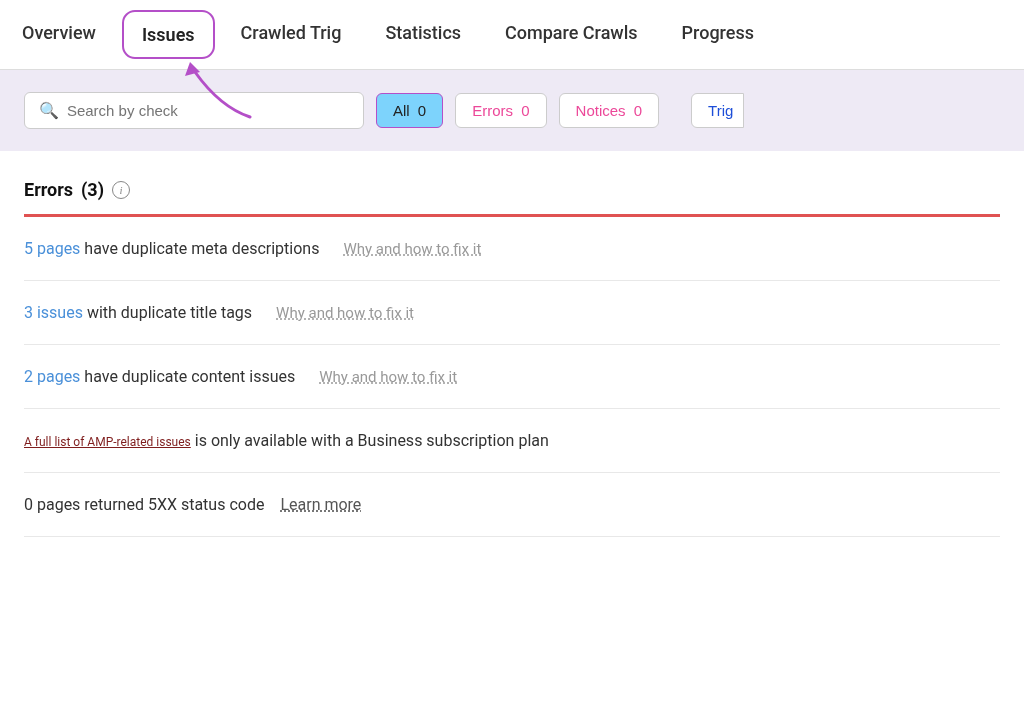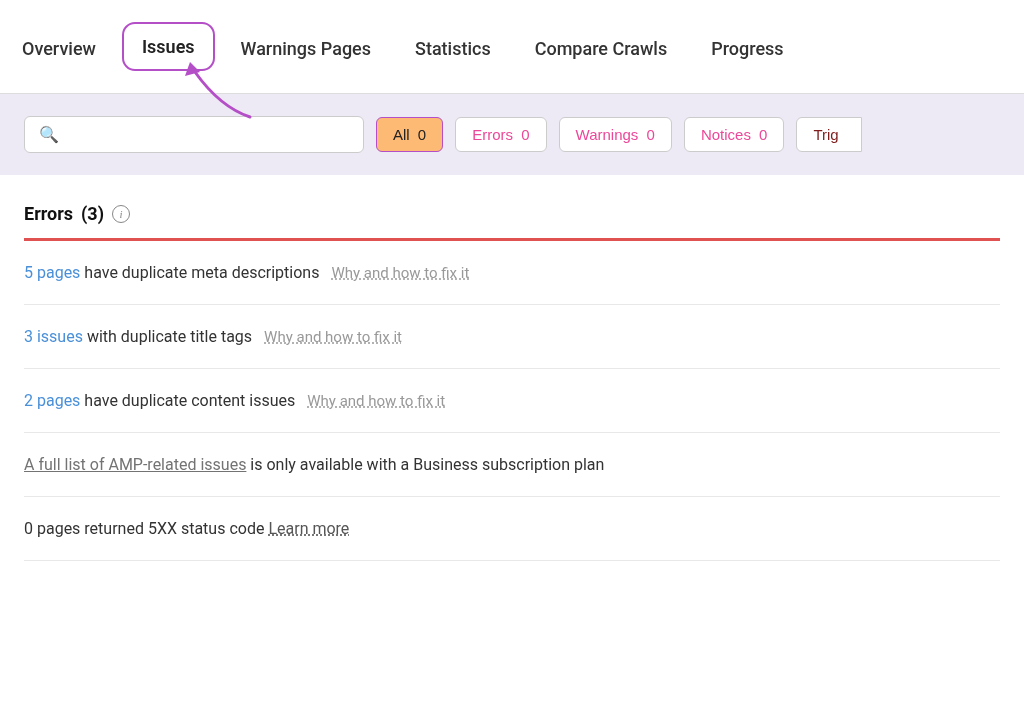--- a/index.html
+++ b/index.html
@@ -8,24 +8,24 @@
       background: #fff;
       color: #222;
       width: 1024px;
       min-height: 712px;
       overflow-x: hidden;
     }
 
     
     .nav-bar {
       display: flex;
-      align-items: flex-end;
+      align-items: flex-start;
       border-bottom: 1px solid #ddd;
       background: #fff;
-      padding: 16px 0;
+      padding: 4px 0;
       position: relative;
     }
     .nav-item {
       padding: 18px 22px;
       font-size: 18px;
       font-weight: 500;
       color: #333;
       cursor: pointer;
       white-space: nowrap;
     }
@@ -88,39 +88,39 @@
       padding: 8px 16px;
       border-radius: 6px;
       border: 1px solid #ccc;
       font-size: 15px;
       cursor: pointer;
       background: #fff;
       color: #ec4899;
       white-space: nowrap;
     }
     .filter-btn.selected {
-      background: #fdba74;
+      background: #7dd3fc;
       border: 1.5px solid #b44fc8;
       color: #222;
       font-weight: 500;
     }
     .filter-btn span.count {
       margin-left: 4px;
     }
 
     
     .filter-btn-partial {
-      padding: 8px 22px 8px 16px;
+      padding: 8px 10px 8px 16px;
       border-radius: 6px 0 0 6px;
       border: 1px solid #ccc;
       font-size: 15px;
       cursor: pointer;
       background: #fff;
-      color: #7f1d1d;
-      margin-left: 0;
+      color: #1d4ed8;
+      margin-left: 20px;
     }
 
     
     .main-content {
       padding: 28px 24px 0 24px;
     }
 
     .section-header {
       display: flex;
       align-items: center;
@@ -159,21 +159,21 @@
       margin-bottom: 0;
       width: 100%;
     }
 
     
     .issue-row {
       display: flex;
       align-items: center;
       padding: 22px 0;
       border-bottom: 1px solid #e8e8e8;
-      gap: 4px;
+      gap: 16px;
       flex-wrap: wrap;
     }
     .issue-text {
       font-size: 16px;
       color: #333;
     }
     .issue-link {
       color: #4a90d9;
       text-decoration: none;
       font-size: 16px;
@@ -186,56 +186,54 @@
       margin-left: 8px;
       white-space: nowrap;
     }
     .learn-link {
       color: #555;
       font-size: 16px;
       text-decoration-style: dotted;
       cursor: pointer;
     }
     .amp-link {
-      color: #737373;
-      font-size: 16px;
+      color: #7f1d1d;
+      font-size: 12px;
     }
   </style>
 </head>
 <body>
 
 <div class="nav-bar">
   <div class="nav-item">Overview</div>
   <div class="nav-item active">Issues</div>
-  <div class="nav-item">Warnings Pages</div>
+  <div class="nav-item">Crawled Trig</div>
   <div class="nav-item">Statistics</div>
   <div class="nav-item">Compare Crawls</div>
   <div class="nav-item">Progress</div>
 
   <div class="arrow-container">
     <svg class="arrow-svg" viewBox="0 0 140 70" fill="none" xmlns="http://www.w3.org/2000/svg">
       <path d="M 110 65 Q 80 55 55 20" stroke="#b44fc8" stroke-width="3" fill="none" stroke-linecap="round"></path>
       <polygon points="50,10 45,24 60,20" fill="#b44fc8"></polygon>
     </svg>
   </div>
 </div>
 
 <div class="filter-strip">
   <div class="search-box">
     <span class="search-icon-glyph">🔍</span>
+    <input class="search-input" type="text" placeholder="Search by check" style="">
   </div>
 
   <button class="filter-btn selected">
     <span>All</span> <span class="count">0</span>
   </button>
   <button class="filter-btn">
     <span>Errors</span> <span class="count">0</span>
-  </button>
-  <button class="filter-btn">
-    <span>Warnings</span> <span class="count">0</span>
   </button>
   <button class="filter-btn">
     <span>Notices</span> <span class="count">0</span>
   </button>
   <button class="filter-btn-partial">
     <span>Trig</span>
   </button>
 </div>
 
 <div class="main-content">

